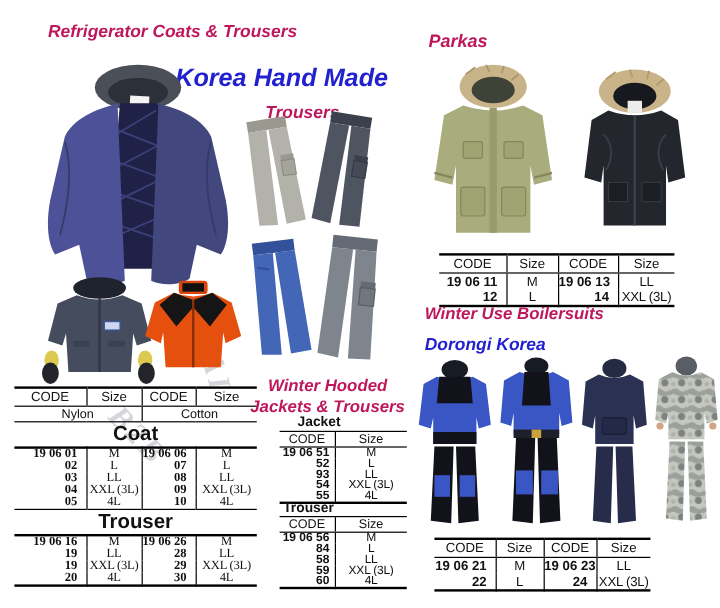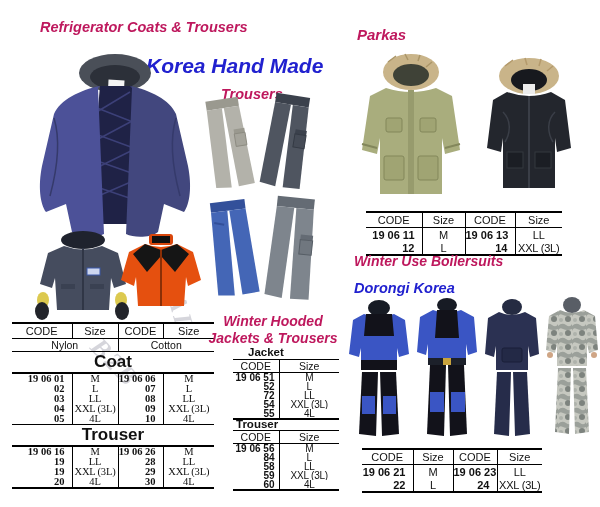--- a/index.html
+++ b/index.html
@@ -219,21 +219,21 @@
     <tbody class="data">
       <tr>
         <td class="code">19 06 51</td>
         <td class="size">M</td>
       </tr>
       <tr>
         <td class="code">52</td>
         <td class="size">L</td>
       </tr>
       <tr>
-        <td class="code">72</td>
+        <td class="code">93</td>
         <td class="size">LL</td>
       </tr>
       <tr>
         <td class="code">54</td>
         <td class="size">XXL (3L)</td>
       </tr>
       <tr>
         <td class="code">55</td>
         <td class="size">4L</td>
       </tr>

